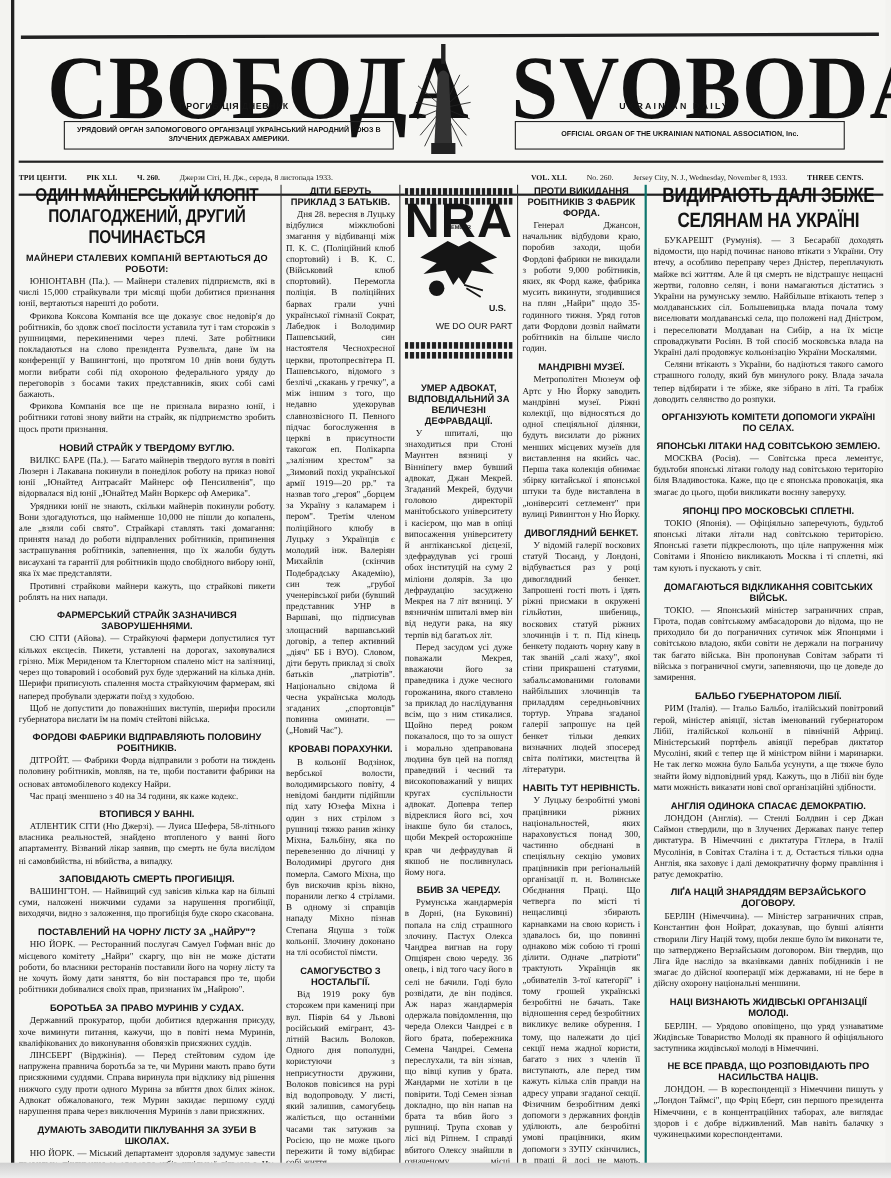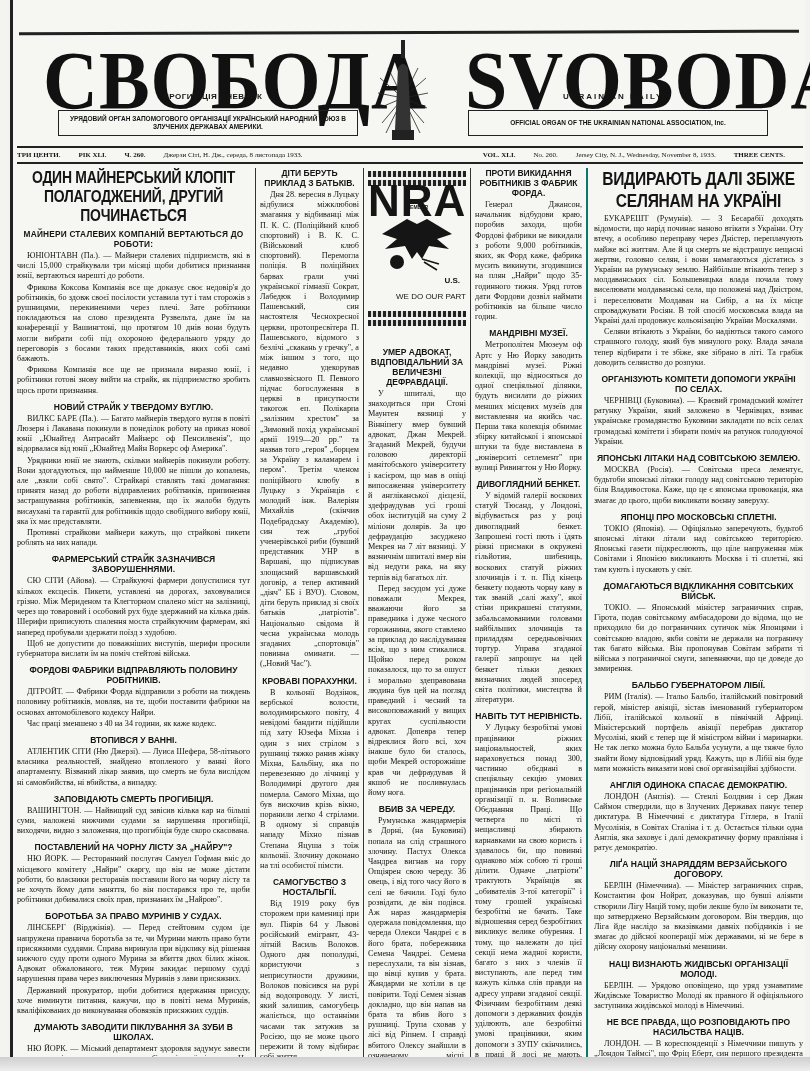--- a/index.html
+++ b/index.html
@@ -10,21 +10,21 @@
   .title-uk, .title-en { position: absolute; top: 42px; font-family: "Liberation Serif", serif; font-weight: bold; font-size: 76px; letter-spacing: 1px; color: #111; transform: scaleY(1.08); line-height: 1; }
   .title-uk { left: 30px; }
   .title-en { left: 290px; }
   .sub-uk, .sub-en { position: absolute; top: 92px; font-family: "Liberation Sans", sans-serif; font-weight: bold; font-size: 8px; letter-spacing: 0.5px; }
   .sub-uk { left: 94px; }
   .sub-en { left: 360px; letter-spacing: 2px; }
   .box-uk, .box-en { position: absolute; top: 110px; height: 26px; border: 1.5px solid #222; font-family: "Liberation Sans", sans-serif; font-size: 6.5px; font-weight: bold; display: flex; align-items: center; justify-content: center; text-align: center; line-height: 1.3; padding: 2px 6px; }
   .box-uk { left: 25px; width: 200px; }
   .box-en { left: 288px; width: 193px; }
   .emblem { position: absolute; left: 232px; top: 40px; width: 50px; height: 105px; }
-  .dateline { position: absolute; left: 4px; top: 146px; width: 786px; height: 18px; border-top: 2px solid #222; border-bottom: 2px solid #222; display: flex; align-items: center; font-family: "Liberation Serif", serif; font-size: 7px; font-weight: bold; }
+  .dateline { position: absolute; left: 4px; top: 146px; width: 786px; height: 32px; border-top: 2px solid #222; border-bottom: 2px solid #222; display: flex; align-items: center; font-family: "Liberation Serif", serif; font-size: 7px; font-weight: bold; }
   .dateline span { margin-right: 18px; }
   .dateline .gap { flex: 1; }
   .col { position: absolute; top: 168px; font-family: "Liberation Serif", serif; font-size: 8.2px; line-height: 10.2px; text-align: justify; overflow: hidden; }
   .c1 { left: 4px; width: 233px; height: 890px; }
   .c2 { left: 242px; width: 104px; height: 890px; border-left: 1px solid #333; padding-left: 4px; }
   .c3 { left: 350px; width: 103px; height: 890px; border-left: 1px solid #333; padding-left: 4px; }
   .c4 { left: 457px; width: 112px; height: 890px; border-left: 1px solid #333; padding-left: 4px; }
   .c5 { left: 573px; width: 217px; height: 890px; border-left: 2px solid #0f766e; padding-left: 6px; }
   .big-head { font-family: "Liberation Sans", sans-serif; font-weight: bold; font-size: 17px; line-height: 19px; text-align: center; transform: scaleX(0.82); transform-origin: center; margin: 0 -20px 2px; letter-spacing: -0.3px; }
   .sub-head { font-family: "Liberation Sans", sans-serif; font-weight: bold; font-size: 8.3px; line-height: 10px; text-align: center; margin: 4px 0 2px; letter-spacing: 0.2px; }
@@ -104,22 +104,22 @@
     <div class="h2">ФОРДОВІ ФАБРИКИ ВІДПРАВЛЯЮТЬ ПОЛОВИНУ РОБІТНИКІВ.</div>
     <p>ДІТРОЙТ. — Фабрики Форда відправили з роботи на тиждень половину робітників, мовляв, на те, щоби поставити фабрики на основах автомобілевого кодексу Найри.</p>
     <p>Час праці зменшено з 40 на 34 години, як каже кодекс.</p>
     <div class="h2">ВТОПИВСЯ У ВАННІ.</div>
     <p>АТЛЕНТИК СІТИ (Ню Джерзі). — Луиса Шефера, 58-літнього власника реальностей, знайдено втопленого у ванні його апартаменту. Візваний лікар заявив, що смерть не була вислідом ні самовбийства, ні вбийства, а випадку.</p>
     <div class="h2">ЗАПОВІДАЮТЬ СМЕРТЬ ПРОГИБІЦІЯ.</div>
     <p>ВАШИНГТОН. — Найвищий суд завісив кілька кар на більші суми, наложені нижчими судами за нарушення прогибіції, виходячи, видно з заложення, що прогибіція буде скоро скасована.</p>
     <div class="h2">ПОСТАВЛЕНИЙ НА ЧОРНУ ЛІСТУ ЗА „НАЙРУ"?</div>
     <p>НЮ ЙОРК. — Ресторанний послугач Самуел Гофман вніс до місцевого комітету „Найри" скаргу, що він не може дістати роботи, бо власники ресторанів поставили його на чорну лісту та не хочуть йому дати заняття, бо він постарався про те, щоби робітники добивалися своїх прав, признаних їм „Найрою".</p>
     <div class="h2">БОРОТЬБА ЗА ПРАВО МУРИНІВ У СУДАХ.</div>
+    <p>Державний прокуратор, щоби добитися вдержання присуду, хоче виминути питання, кажучи, що в повіті нема Муринів, кваліфікованих до виконування обовязків присяжних суддів.</p>
     <p>ЛІНСБЕРГ (Вірджінія). — Перед стейтовим судом іде напружена правнича боротьба за те, чи Мурини мають право бути присяжними суддями. Справа виринула при відклику від рішення нижчого суду проти одного Мурина за вбиття двох білих жінок. Адвокат обжалованого, теж Мурин закидає першому судді нарушення права через виключення Муринів з лави присяжних.</p>
-    <p>Державний прокуратор, щоби добитися вдержання присуду, хоче виминути питання, кажучи, що в повіті нема Муринів, кваліфікованих до виконування обовязків присяжних суддів.</p>
     <div class="h2">ДУМАЮТЬ ЗАВОДИТИ ПІКЛУВАННЯ ЗА ЗУБИ В ШКОЛАХ.</div>
     <p>НЮ ЙОРК. — Міський департамент здоровля задумує завести правильне піклування за здоровля зубів шкільної дітвори в Ню Йорку, котрої тут є 1,600,000.</p>
   </div>
 
   <div class="col c2">
     <div class="h2" style="margin-top:0">ДІТИ БЕРУТЬ ПРИКЛАД З БАТЬКІВ.</div>
     <p>Дня 28. вересня в Луцьку відбулися міжклюбові змагання у відбиванці між П. К. С. (Поліційний клюб спортовий) і В. К. С. (Військовий клюб спортовий). Перемогла поліція. В поліційних барвах грали учні української гімназії Сократ, Лабедюк і Володимир Пашевський, син настоятеля Чеснохресної церкви, протопресвітера П. Пашевського, відомого з безлічі „скакань у гречку", а між іншим з того, що недавно удекорував славнозвісного П. Певного підчас богослуження в церкві в присутности такогож еп. Полікарпа „залізним хрестом" за „Зимовий похід української армії 1919—20 рр." та назвав того „героя" „борцем за Україну з каламарем і пером". Третім членом поліційного клюбу в Луцьку з Українців є молодий інж. Валеріян Михайлів (скінчив Подебрадську Академію), син теж „грубої ученерівської риби (бувший представник УНР в Варшаві, що підписував злощасний варшавський договір, а тепер активний „діяч" ББ і ВУО). Словом, діти беруть приклад зі своїх батьків „патріотів". Національно свідома й чесна українська молодь згаданих „спортовців" повинна оминати. — („Новий Час").</p>
     <div class="h2">КРОВАВІ ПОРАХУНКИ.</div>
     <p>В кольонії Водзінок, вербської волости, володимирського повіту, 4 невідомі бандити підійшли під хату Юзефа Міхна і один з них стрілом з рушниці тяжко ранив жінку Міхна, Бальбіну, яка по перевезенню до лічниці у Володимирі другого дня померла. Самого Міхна, що був вискочив крізь вікно, поранили легко 4 стрілами. В одному зі справців нападу Міхно пізнав Степана Яцуша з тоїж кольонії. Злочину доконано на тлі особистої пімсти.</p>
     <div class="h2">САМОГУБСТВО З НОСТАЛЬГІЇ.</div>
@@ -163,21 +163,20 @@
     <div class="h2">НАВІТЬ ТУТ НЕРІВНІСТЬ.</div>
     <p>У Луцьку безробітні умові працівники ріжних національностей, яких нараховується понад 300, частинно обєднані в спеціяльну секцію умових працівників при регіональній організації п. н. Волинське Обєднання Праці. Що четверга по місті ті нещасливці збирають карнавками на свою користь і здавалось би, що повинні однаково між собою ті гроші ділити. Одначе „патріоти" трактують Українців як „обивателів 3-тої категорії" і тому грошей українські безробітні не бачать. Таке відношення серед безробітних викликує велике обурення. І тому, що належати до цієї секції нема жадної користи, багато з них з членів її виступають, але перед тим кажуть кілька слів правди на адресу управи згаданої секції. Фізичним безробітним деякі допомоги з державних фондів уділюють, але безробітні умові працівники, яким допомоги з ЗУПУ скінчились, в праці й досі не мають, знаходяться в дуже прикрому положенні. Хтось чейже повинен цим заінтересуватися.</p>
 
   </div>
 
   <div class="col c5">
     <div class="big-head" style="font-size:19px;line-height:22px;">ВИДИРАЮТЬ ДАЛІ ЗБІЖЕ СЕЛЯНАМ НА УКРАЇНІ</div>
     <p>БУКАРЕШТ (Румунія). — З Бесарабії доходять відомости, що нарід починає наново втікати з України. Оту втечу, а особливо переправу через Дністер, переплачують майже всі життям. Але й ця смерть не відстрашує нещасні жертви, головно селян, і вони намагаються дістатись з України на румунську землю. Найбільше втікають тепер з молдаванських сіл. Большевицька влада почала тому виселювати молдаванські села, що положені над Дністром, і переселювати Молдаван на Сибір, а на їх місце спроваджувати Росіян. В той спосіб московська влада на Україні далі продовжує кольонізацію України Москалями.</p>
     <p>Селяни втікають з України, бо надіються такого самого страшного голоду, який був минулого року. Влада зачала тепер відбирати і те збіже, яке зібрано в літі. Та грабіж доводить селянство до розпуки.</p>
     <div class="h2">ОРГАНІЗУЮТЬ КОМІТЕТИ ДОПОМОГИ УКРАЇНІ ПО СЕЛАХ.</div>
-    <p>ЧЕРНІВЦІ (Буковина). — Краєвий громадський комітет ратунку України, який заложено в Чернівцях, взиває українське громадянство Буковини закладати по всіх селах громадські комітети і збирати поміч на ратунок голодуючої України.</p>
     <div class="h2">ЯПОНСЬКІ ЛІТАКИ НАД СОВІТСЬКОЮ ЗЕМЛЕЮ.</div>
     <p>МОСКВА (Росія). — Совітська преса лементує, будьтоби японські літаки голоду над совітською територію біля Владивостока. Каже, що це є японська провокація, яка змагає до цього, щоби викликати воєнну заверуху.</p>
     <div class="h2">ЯПОНЦІ ПРО МОСКОВСЬКІ СПЛЕТНІ.</div>
     <p>ТОКІО (Японія). — Офіціяльно заперечують, будьтоб японські літаки літали над совітською територією. Японські газети підкреслюють, що ціле напруження між Совітами і Японією викликають Москва і ті сплетні, які там кують і пускають у світ.</p>
     <div class="h2">ДОМАГАЮТЬСЯ ВІДКЛИКАННЯ СОВІТСЬКИХ ВІЙСЬК.</div>
     <p>ТОКІО. — Японський міністер заграничних справ, Гірота, подав совітському амбасадорови до відома, що не приходило би до пограничних сутичок між Японцями і совітською владою, якби совіти не держали на пограничу так багато війська. Він пропонував Совітам забрати ті війська з пограничної смуги, запевняючи, що це доведе до замирення.</p>
     <div class="h2">БАЛЬБО ГУБЕРНАТОРОМ ЛІБІЇ.</div>
     <p>РИМ (Італія). — Італьо Бальбо, італійський повітровий герой, міністер авіяції, зістав іменований губернатором Лібії, італійської кольонії в північній Африці. Міністерський портфель авіяції перебрав диктатор Мусоліні, який є тепер ще й міністром війни і маринарки. Не так легко можна було Бальба усунути, а ще тяжче було знайти йому відповідний уряд. Кажуть, що в Лібії він буде мати можність виказати нові свої організаційні здібности.</p>
     <div class="h2">АНГЛІЯ ОДИНОКА СПАСАЄ ДЕМОКРАТІЮ.</div>
     <p>ЛОНДОН (Англія). — Стенлі Болдвин і сер Джан Саймон ствердили, що в Злучених Державах панує тепер диктатура. В Німеччині є диктатура Гітлера, в Італії Мусолінія, в Совітах Сталіна і т. д. Остається тільки одна Англія, яка заховує і далі демократичну форму правління і ратує демократію.</p>

